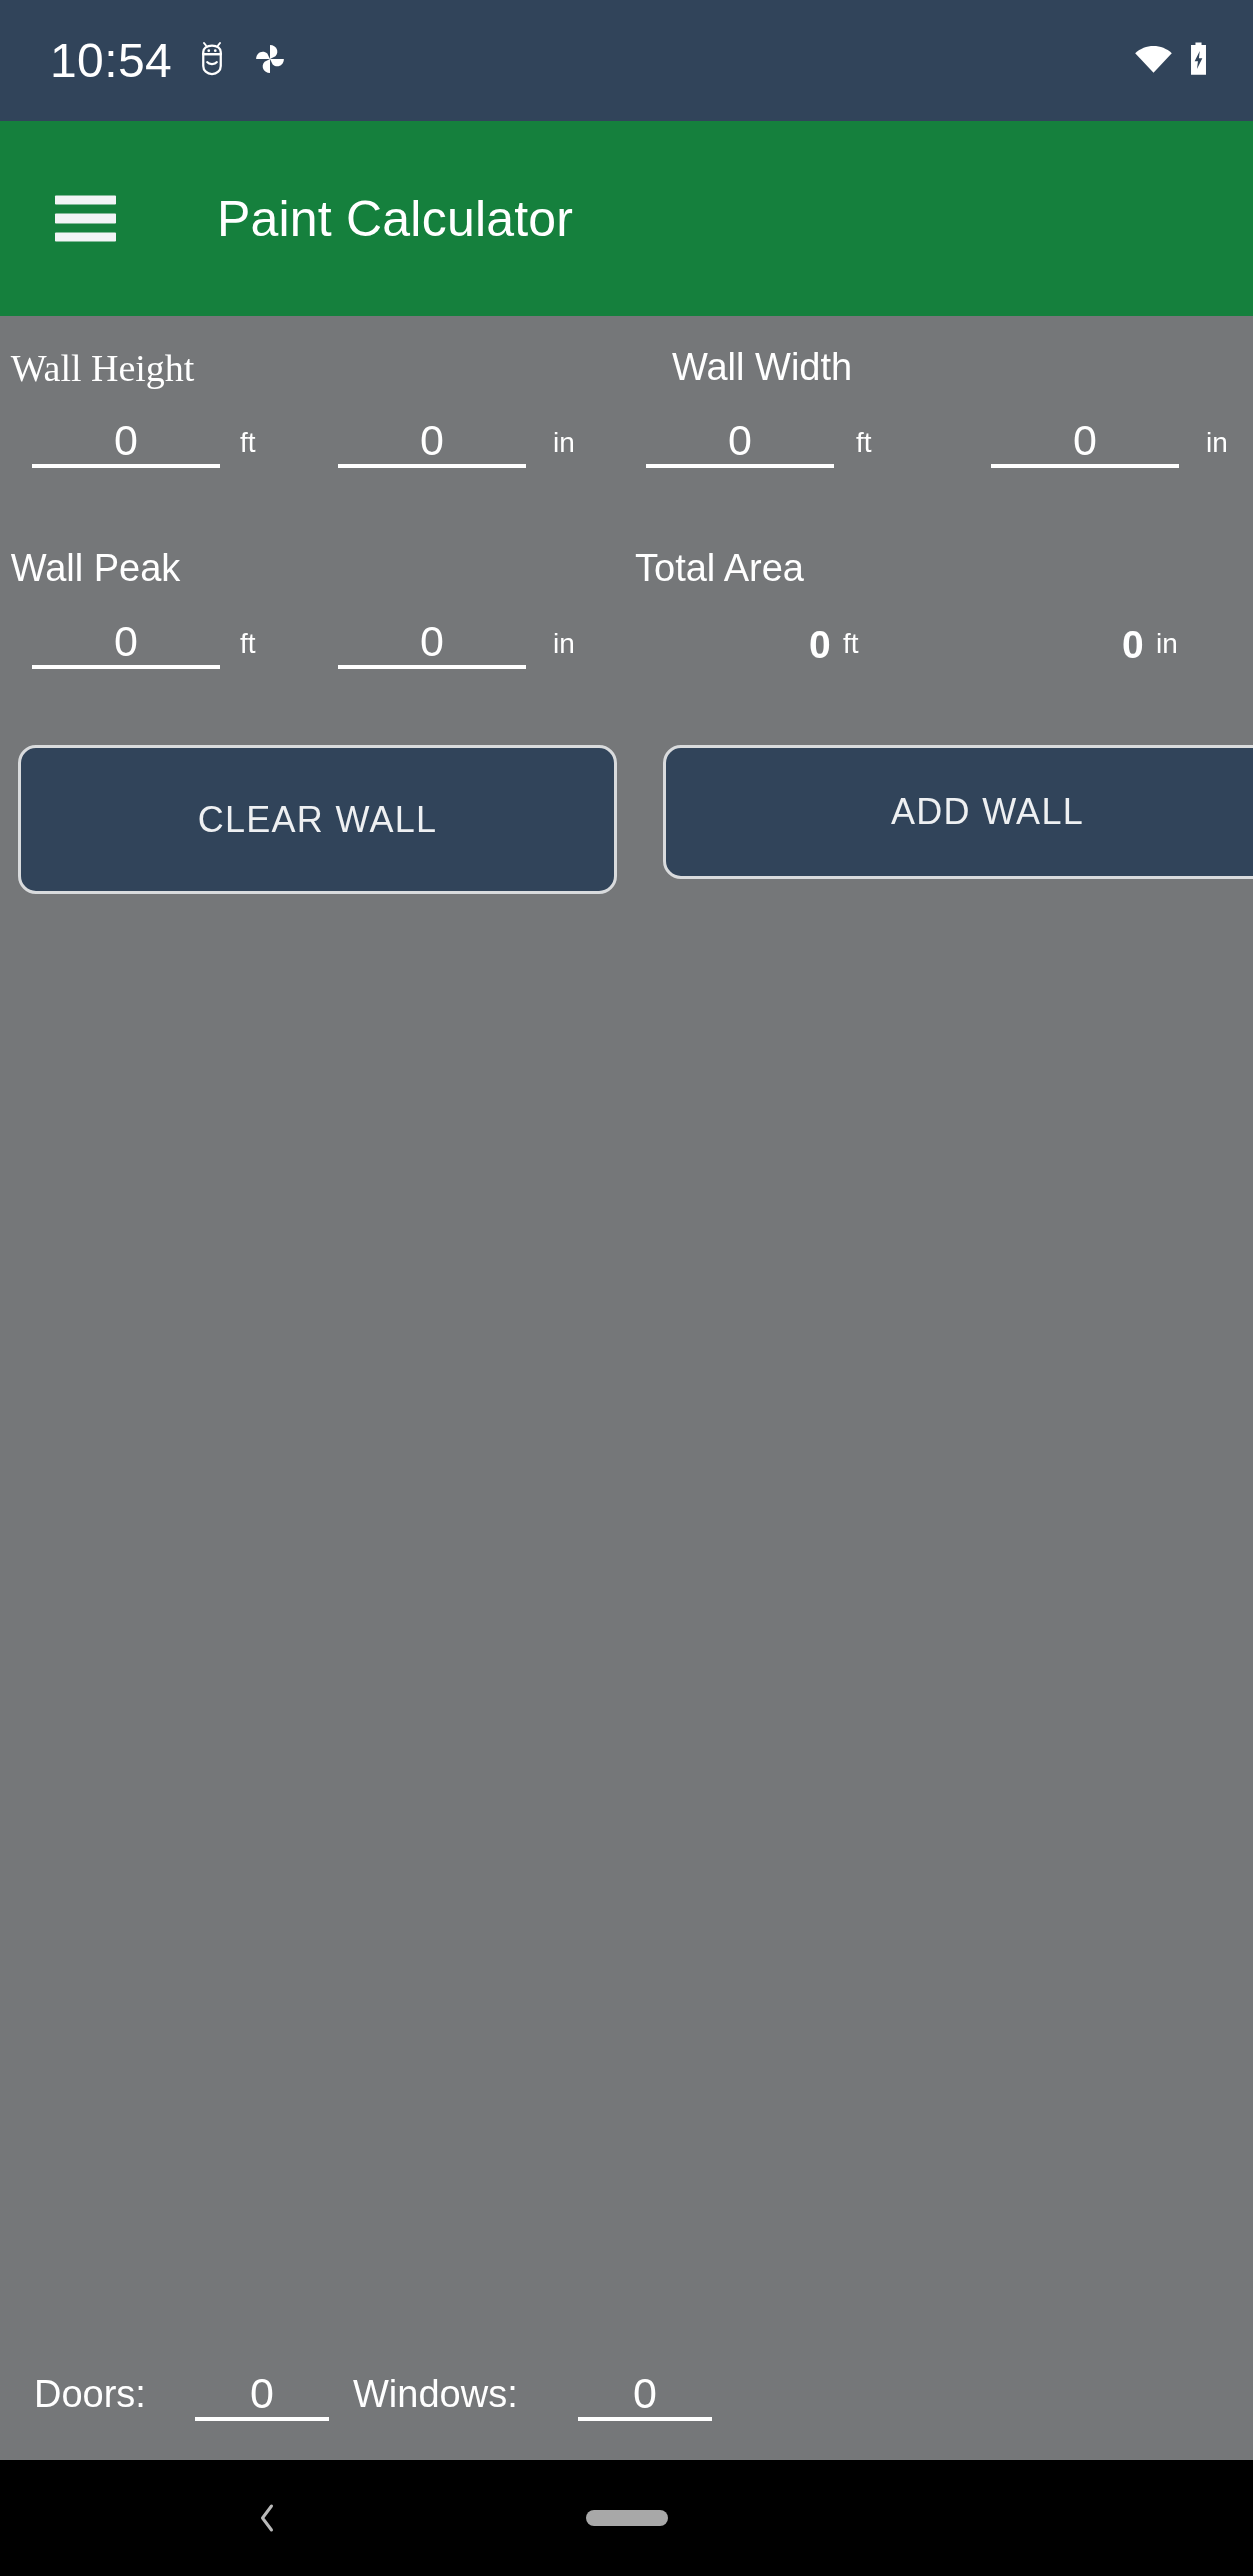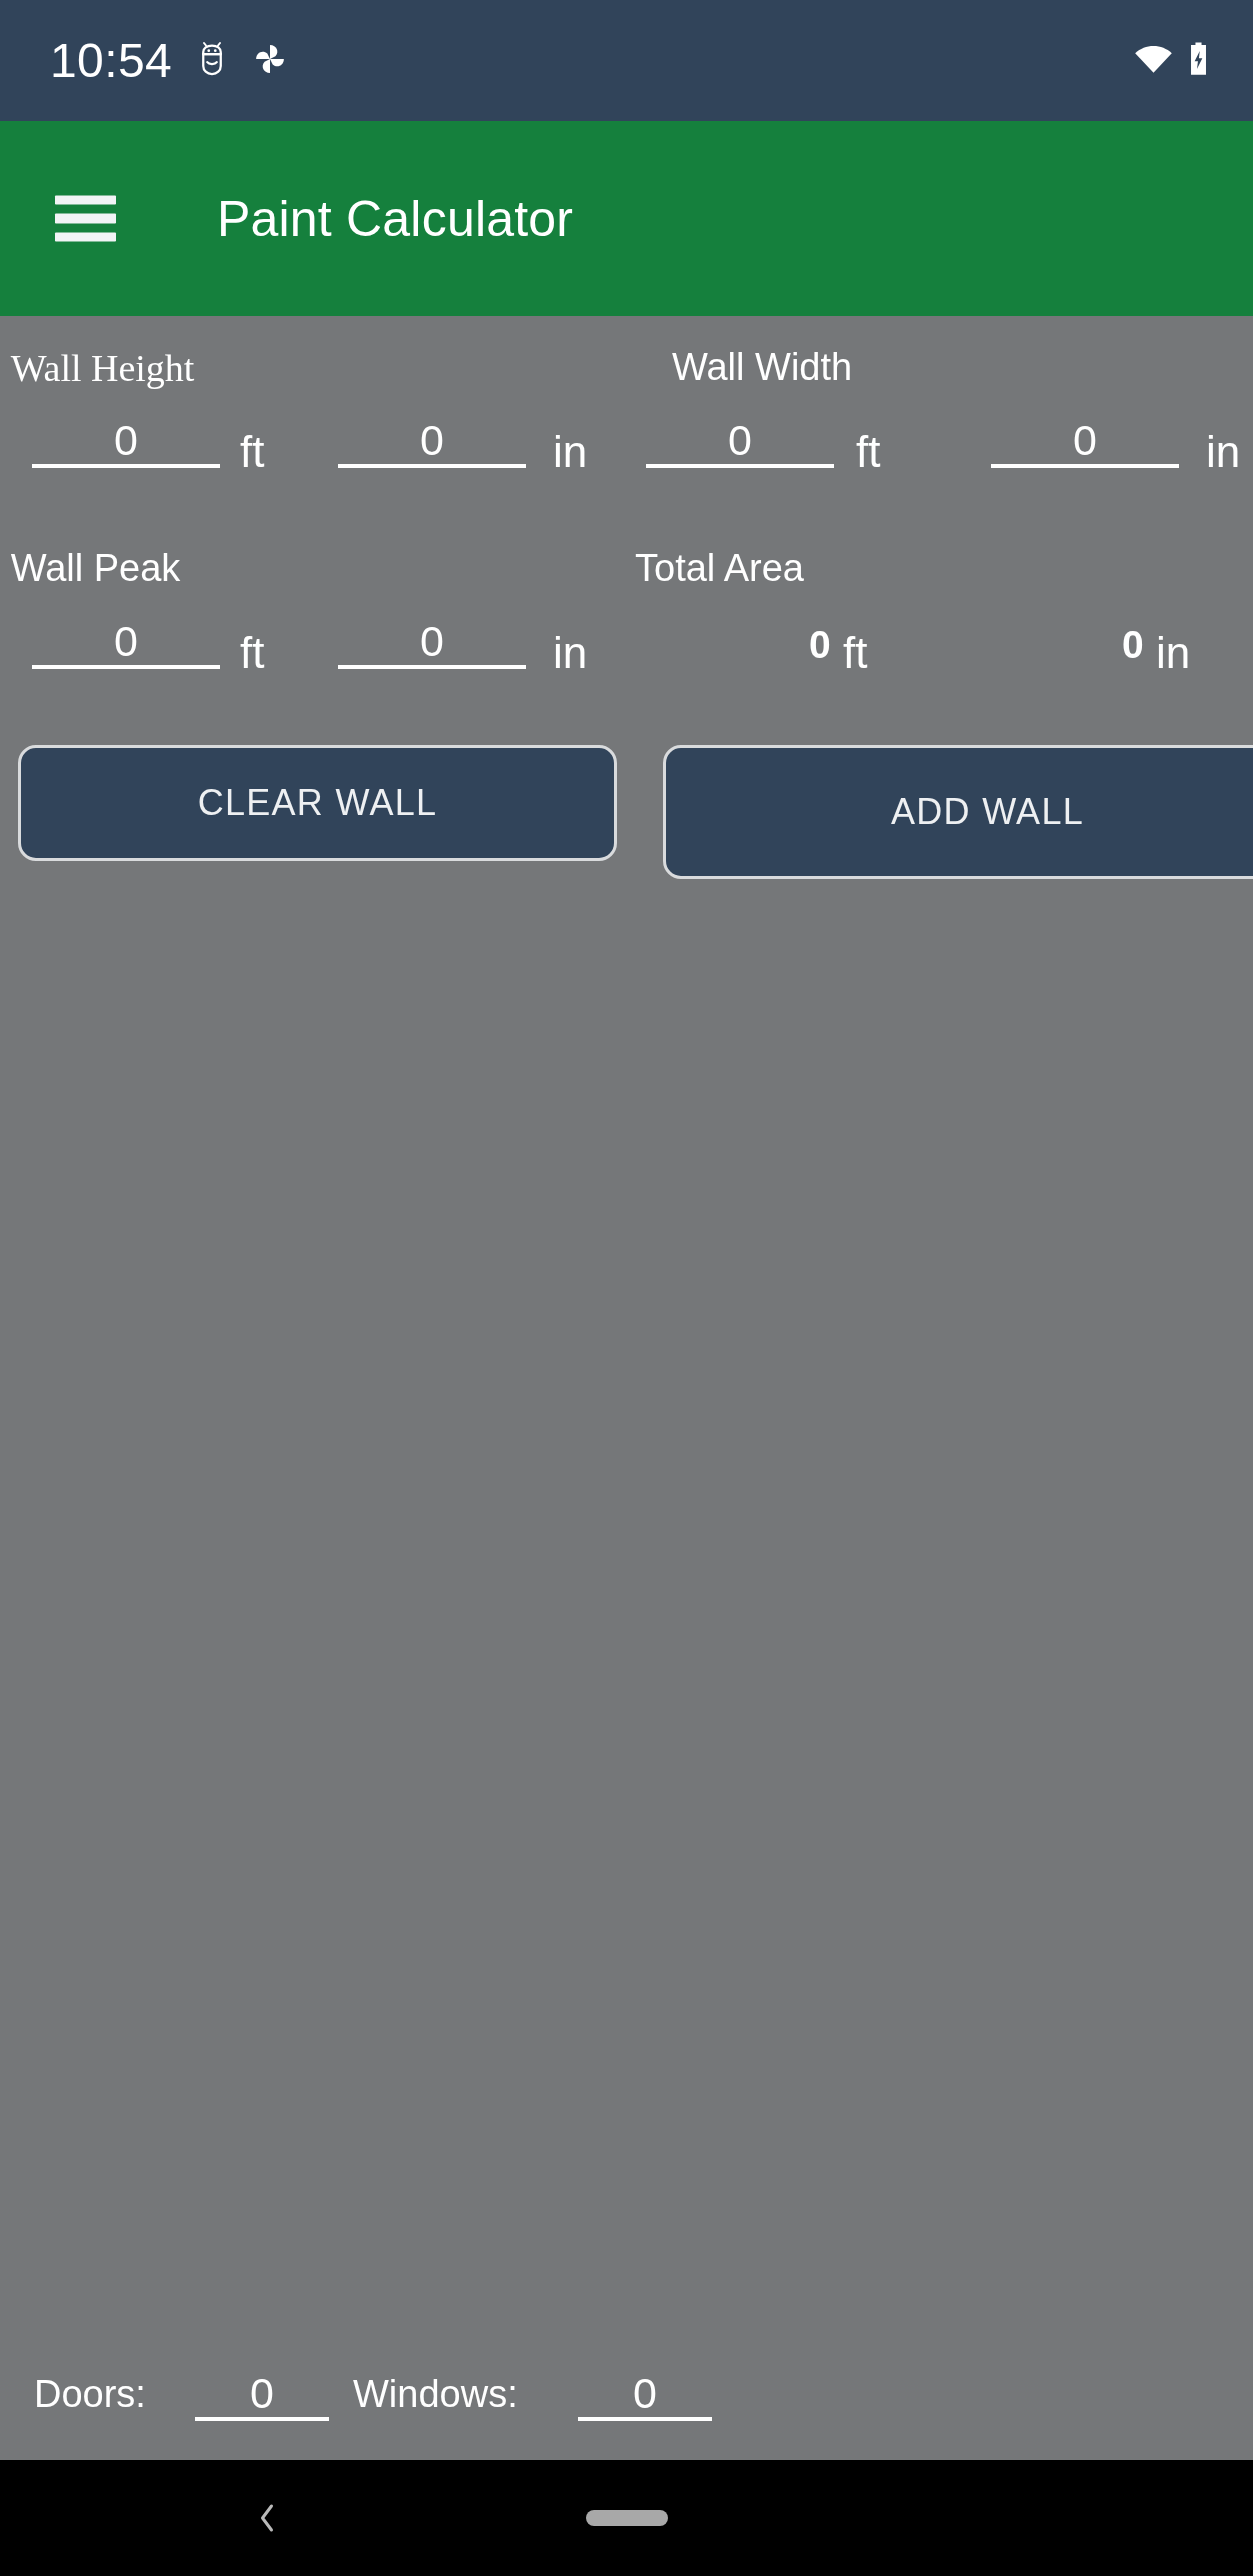--- a/index.html
+++ b/index.html
@@ -106,21 +106,21 @@
   }
   .field .fval {
     color: #ffffff;
     font-size: 43px;
     font-weight: 400;
     line-height: 1;
   }
   .unit {
     position: absolute;
     color: #ffffff;
-    font-size: 44px;
+    font-size: 28px;
     font-weight: 400;
     white-space: nowrap;
     text-align: center;
   }
   .static-val {
     position: absolute;
     color: #ffffff;
     font-size: 39px;
     font-weight: 700;
     white-space: nowrap;
@@ -269,21 +269,21 @@
       <span class="fval">0</span>
     </div>
     <div class="unit" style="left:553px; top:312px;">in</div>
 
     <div class="static-val" style="left:809px; top:307px;">0</div>
     <div class="unit" style="left:843px; top:312px;">ft</div>
 
     <div class="static-val" style="left:1122px; top:307px;">0</div>
     <div class="unit" style="left:1156px; top:312px;">in</div>
 
-    <div class="btn" style="left:18px; top:429px; width:599px; height:116px;">
+    <div class="btn" style="left:18px; top:429px; width:599px; height:149px;">
       <span>CLEAR WALL</span>
     </div>
     <div class="btn" style="left:663px; top:429px; width:649px; height:134px;">
       <span>ADD WALL</span>
     </div>
 
     <div class="inline-label" style="left:34px; top:2057px;">Doors:</div>
     <div class="field" style="left:195px; top:2046px; width:134px;">
       <span class="fval">0</span>
     </div>

